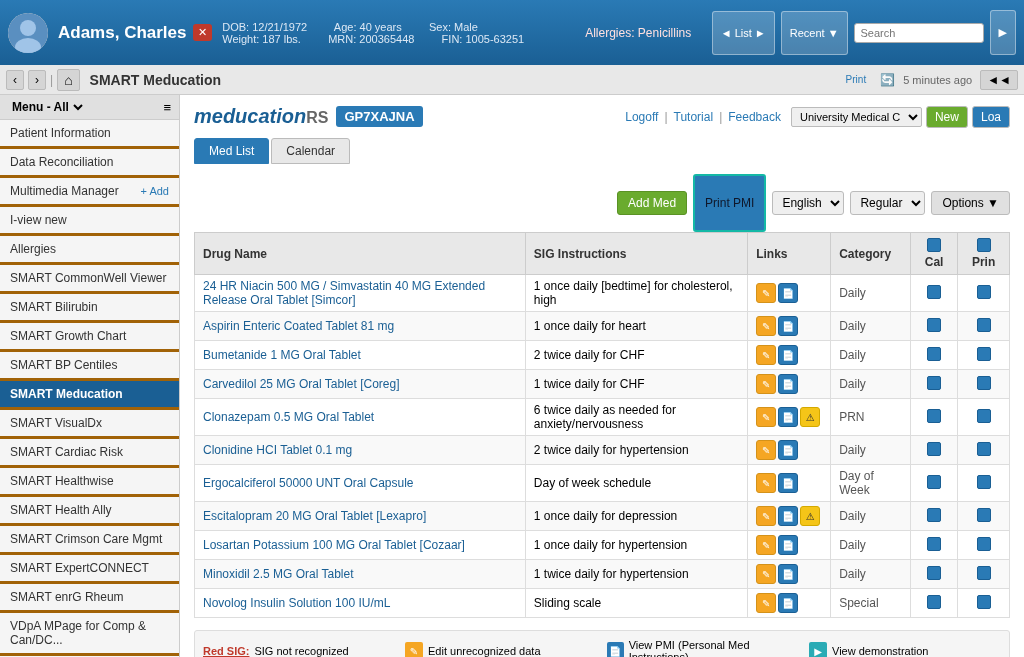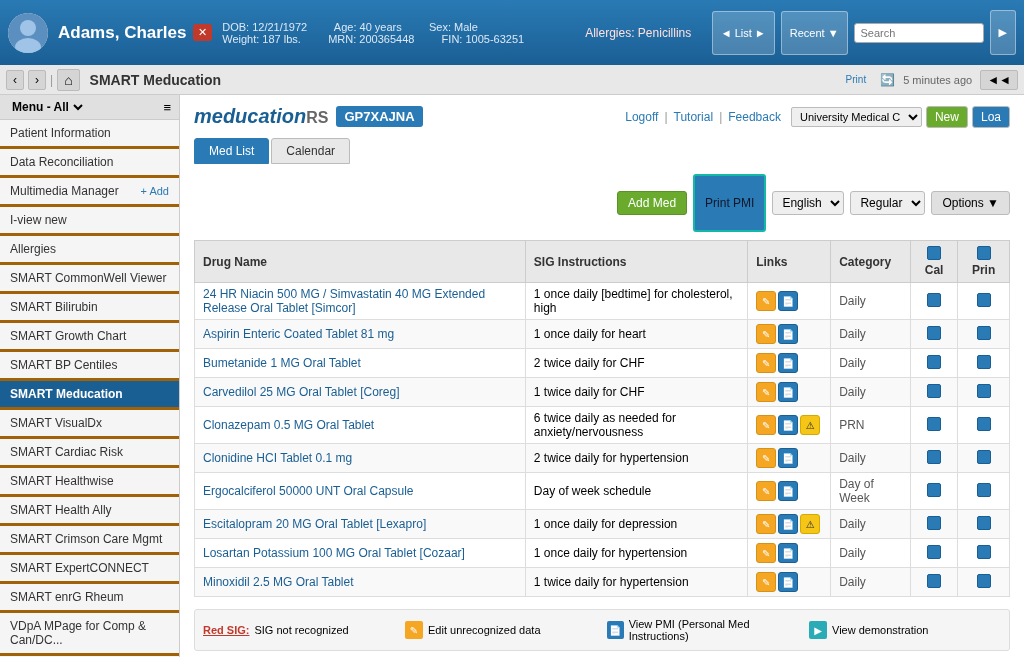--- a/index.html
+++ b/index.html
@@ -168,21 +168,21 @@
       cursor: pointer; font-size: 12px; background: #e8e8e8; color: #333;
       margin-right: 2px;
     }
     .med-tab.active {
       background: #2a7ab5; color: white; border-color: #2a7ab5;
     }
 
     
     .med-list-toolbar {
       display: flex; align-items: center; justify-content: flex-end; gap: 6px;
-      margin-bottom: 8px;
+      margin-bottom: 0;
     }
     .btn-add-med {
       background: #6aab2e; color: white; border: 1px solid #5a9225;
       padding: 4px 10px; border-radius: 3px; cursor: pointer; font-size: 12px;
     }
     .btn-print-pmi {
       background: #2a7ab5; color: #0f172a; border: 2px solid #14b8a6;
       padding: 20px 10px; border-radius: 3px; cursor: pointer; font-size: 12px;
     }
     .med-list-toolbar select {
@@ -461,20 +461,28 @@
               <td class="check-col"><span class="check-box"></span></td>
             </tr>
             <tr>
               <td class="drug-name">Minoxidil 2.5 MG Oral Tablet</td>
               <td>1 twice daily for hypertension</td>
               <td style="white-space: nowrap;"><span class="icon-btn orange">✎</span><span class="icon-btn blue">📄</span></td>
               <td class="category">Daily</td>
               <td class="check-col"><span class="check-box"></span></td>
               <td class="check-col"><span class="check-box"></span></td>
             </tr>
+            <tr>
+              <td class="drug-name">Novolog Insulin Solution 100 IU/mL</td>
+              <td>Sliding scale</td>
+              <td style="white-space: nowrap;"><span class="icon-btn orange">✎</span><span class="icon-btn blue">📄</span></td>
+              <td class="category">Special</td>
+              <td class="check-col"><span class="check-box"></span></td>
+              <td class="check-col"><span class="check-box"></span></td>
+            </tr>
           </tbody>
       </table>
 
       <div class="med-legend">
         <div class="legend-item">
           <span class="lbl-red">Red SIG:</span>
           <span>SIG not recognized</span>
         </div>
         <div class="legend-item">
           <span class="legend-icon orange" style="color:white;font-size:10px;">✎</span>

